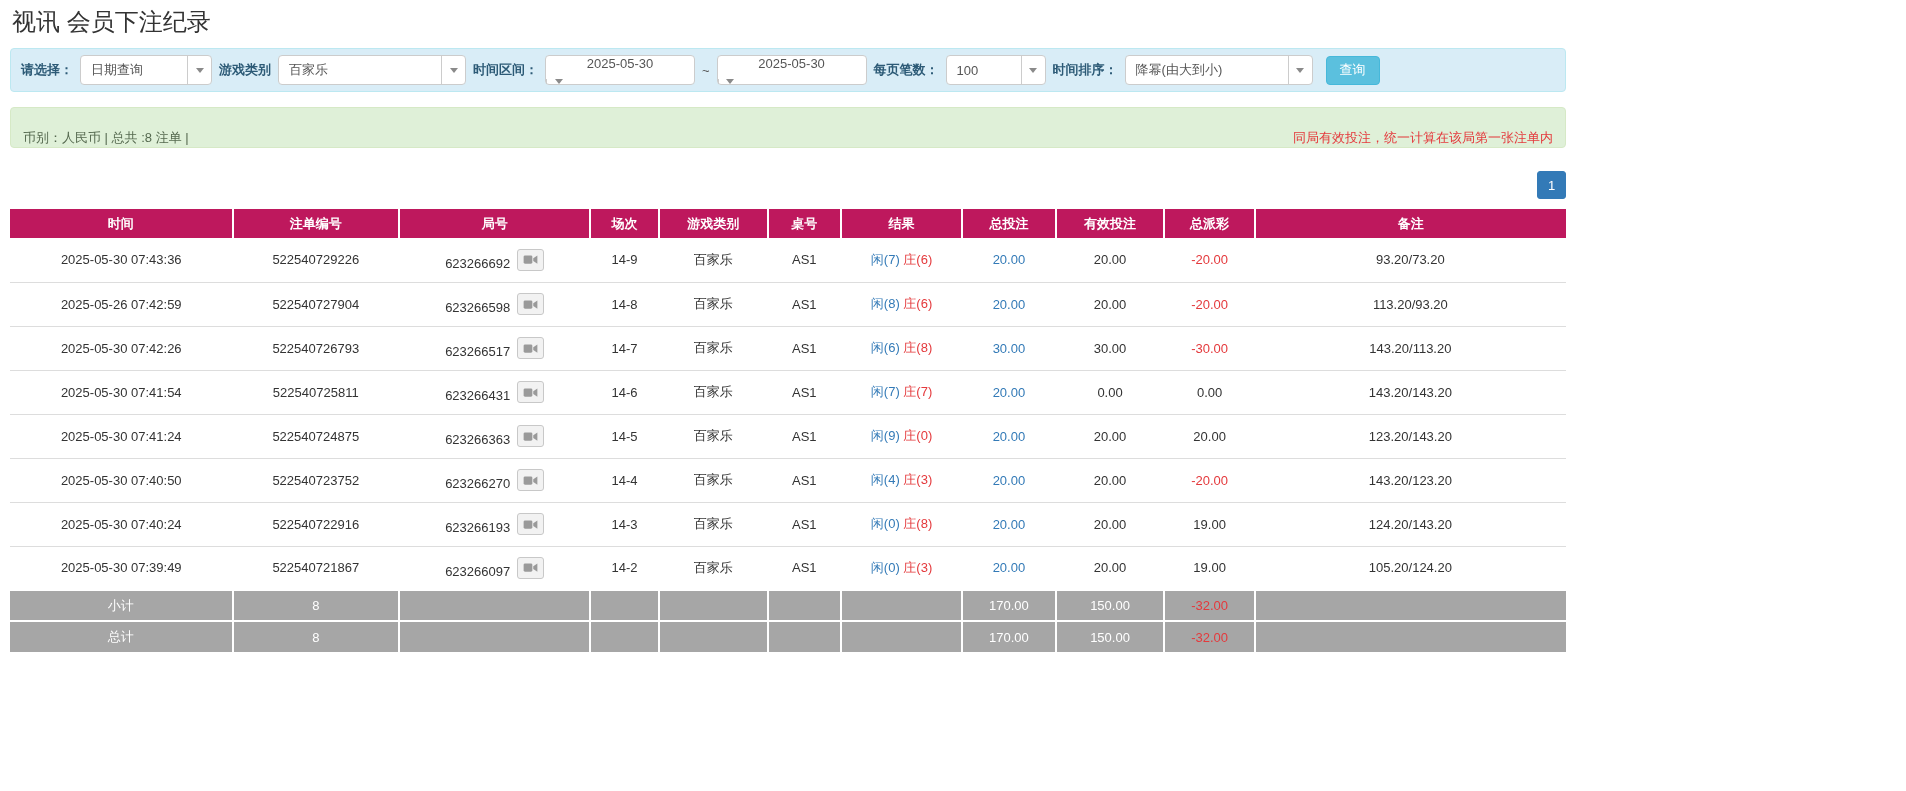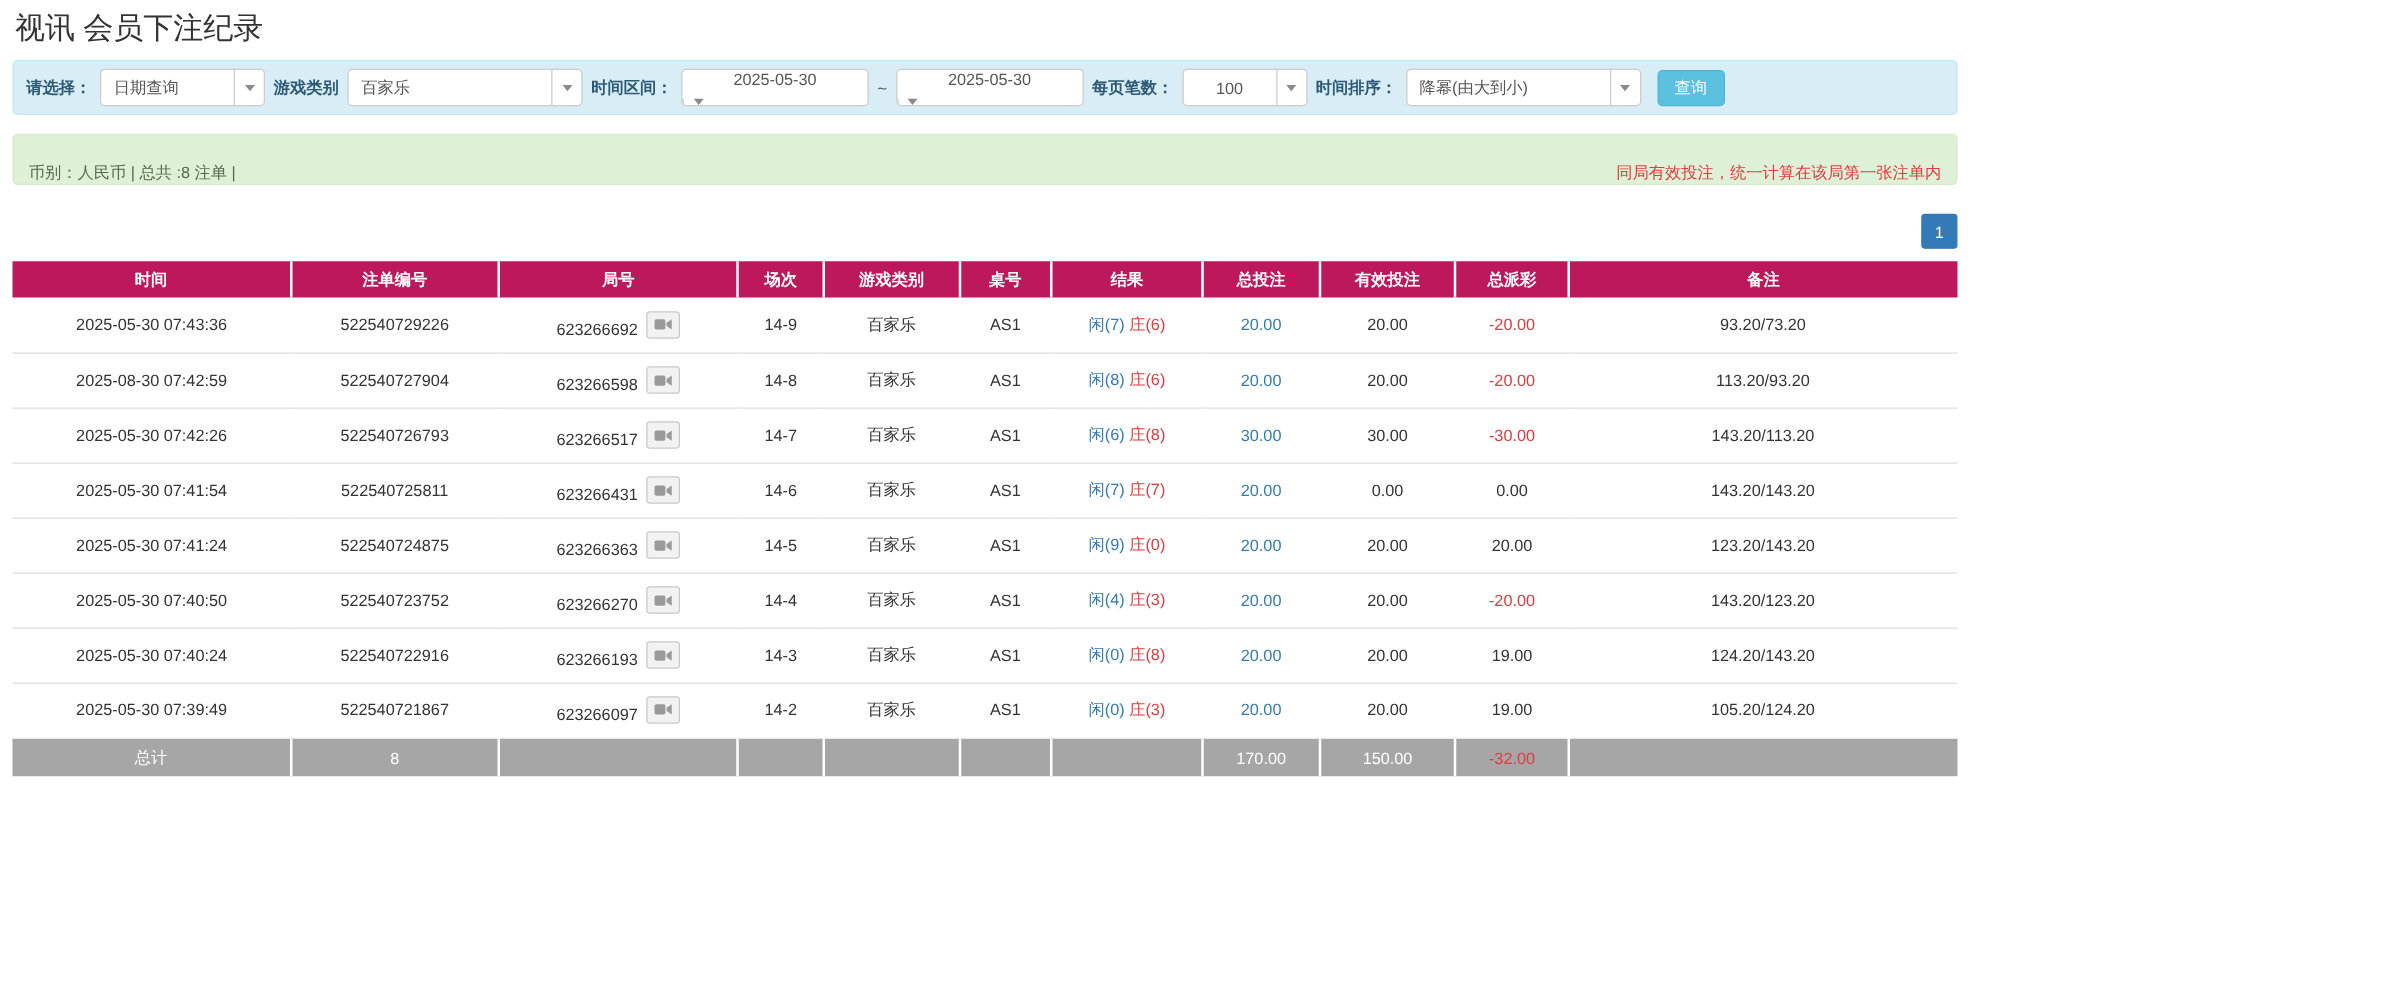--- a/index.html
+++ b/index.html
@@ -30,21 +30,21 @@
     display:flex; align-items:center; justify-content:center; flex:none;
   }
   .caret {
     width:0; height:0; display:inline-block;
     border-left:4px solid transparent; border-right:4px solid transparent;
     border-top:5px solid #8a8a8a;
   }
   .w-select1 { width:132px; }
   .w-game    { width:188px; }
   .w-date    { width:150px;flex-direction:column; }
-  .w-size    { width:100px;text-align:center; }
+  .w-size    { width:100px; }
   .w-sort    { width:188px; }
   .tilde { color:#555; }
   .btn-search {
     margin-left:6px; background:#5bc0de; border:1px solid #46b8da; color:#fff;
     border-radius:4px; height:29px; padding:0 13px; font-size:13px; cursor:pointer;
     font-family:inherit;
   }
 
   
   .info-bar {
@@ -213,21 +213,21 @@
     </td>
     <td>
       <span class="bet-link">20.00</span>
     </td>
     <td>20.00</td>
     <td class="payout-neg">-20.00</td>
     <td>93.20/73.20</td>
   </tr>
 
   <tr>
-    <td>2025-08-30 07:42:59</td>
+    <td>2025-05-26 07:42:59</td>
     <td>522540727904</td>
     <td>
       <span class="round-cell">
         <span>623266598</span>
         <span class="replay-btn">
           <svg width="15" height="11" viewBox="0 0 16 12" aria-hidden="true">
             <rect x="0.5" y="1.5" width="9.5" height="9" rx="1.5" fill="#9a9a9a"></rect>
             <polygon points="11,4.5 15.5,1.5 15.5,10.5 11,7.5" fill="#9a9a9a"></polygon>
           </svg>
         </span>
@@ -417,28 +417,41 @@
     <td>
       <span class="bet-link">20.00</span>
     </td>
     <td>20.00</td>
     <td>19.00</td>
     <td>105.20/124.20</td>
   </tr>
 </tbody>
     <tfoot>
       <tr>
-        <td>总计</td>
+        <td>小计</td>
         <td>8</td>
         <td></td>
         <td></td>
         <td></td>
         <td></td>
         <td></td>
         <td>170.00</td>
         <td>150.00</td>
         <td class="payout-neg">-32.00</td>
         <td></td>
       </tr>
+      <tr>
+        <td>总计</td>
+        <td>8</td>
+        <td></td>
+        <td></td>
+        <td></td>
+        <td></td>
+        <td></td>
+        <td>170.00</td>
+        <td>150.00</td>
+        <td class="payout-neg">-32.00</td>
+        <td></td>
+      </tr>
     </tfoot>
   </table>
 
 </div>
 
 </body></html>

